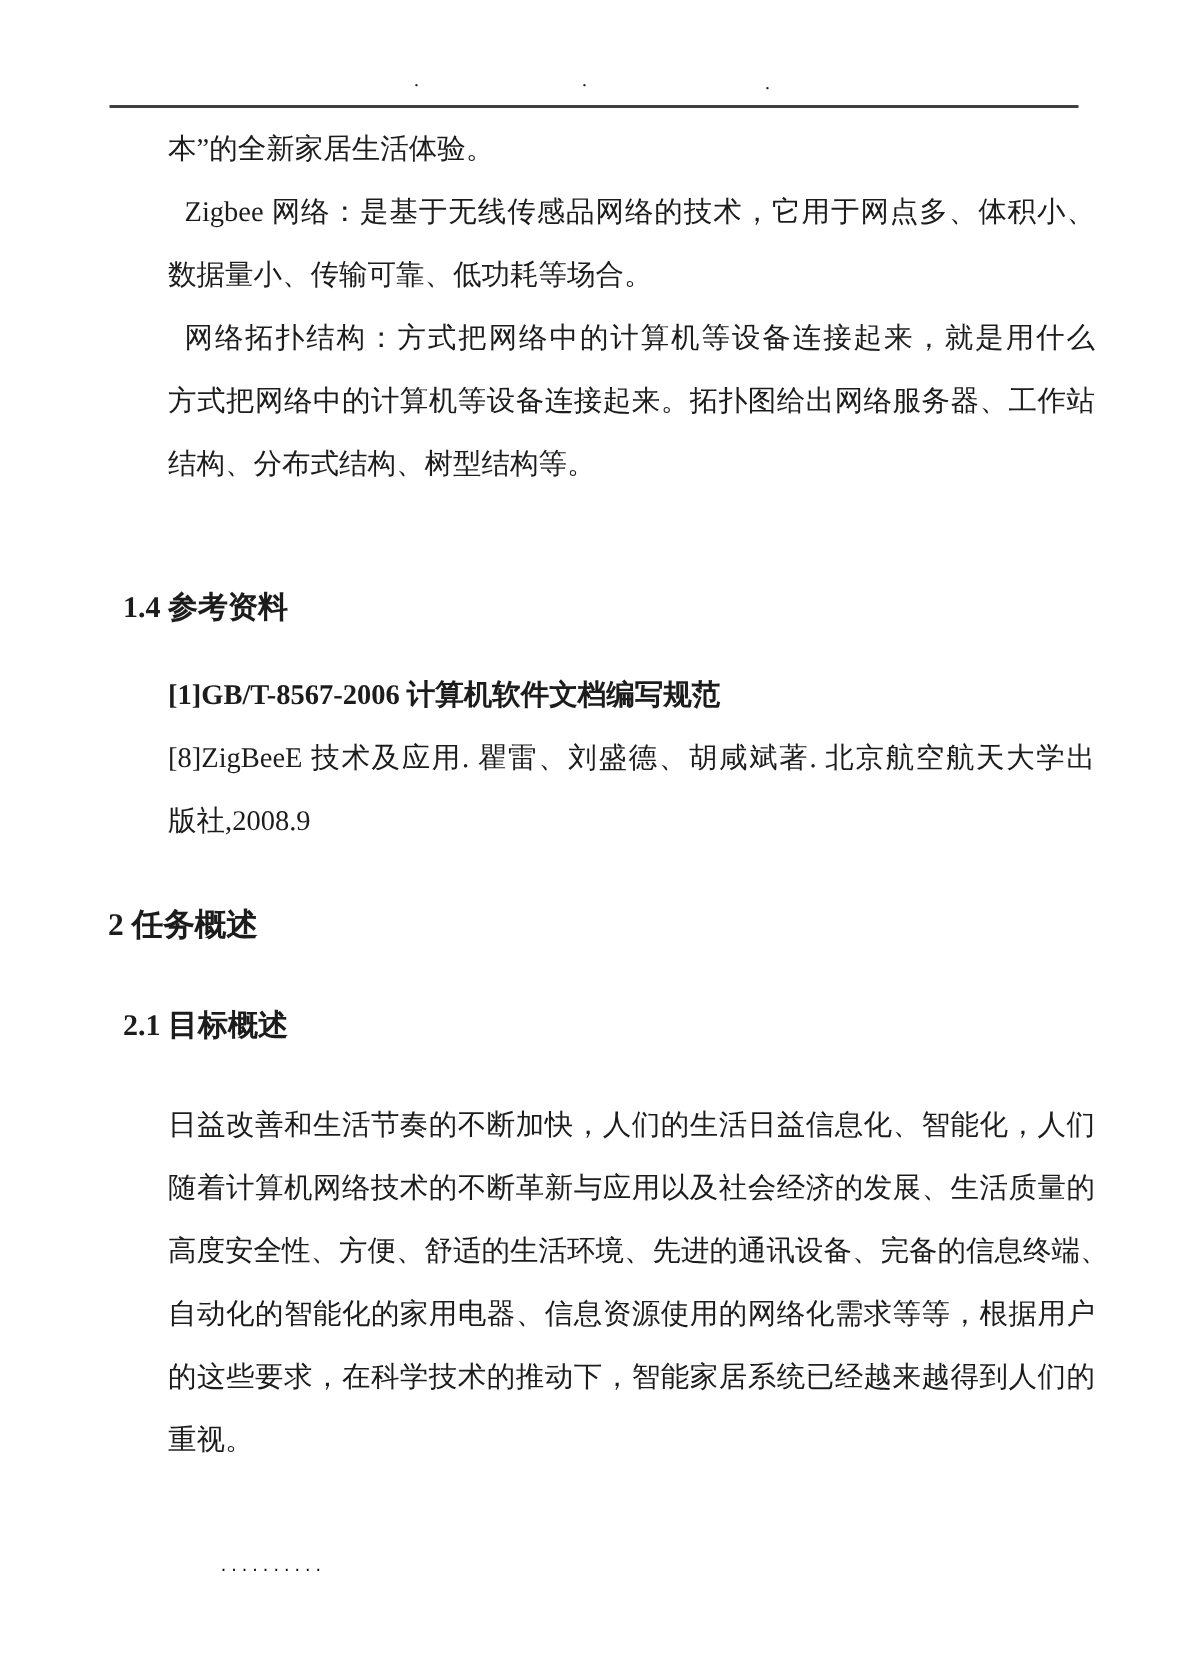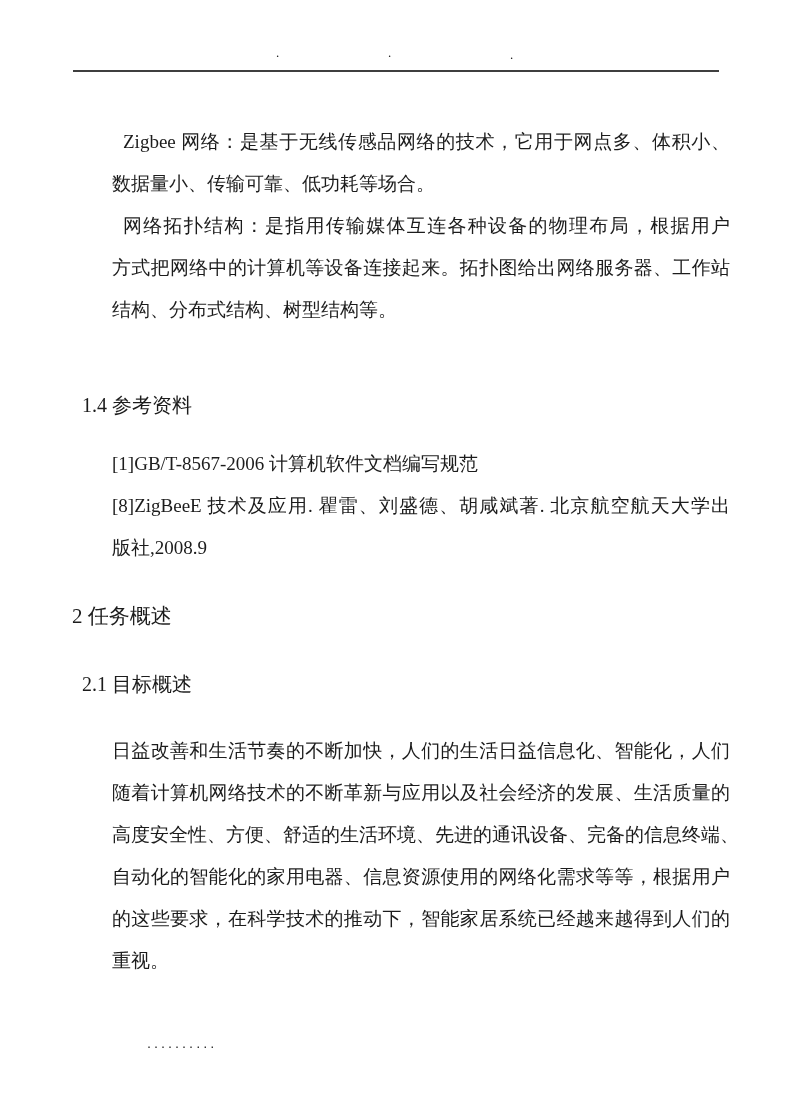--- a/index.html
+++ b/index.html
@@ -24,56 +24,59 @@
     height:42px; line-height:42px;
     font-size:19px;
     white-space:nowrap;
     text-align:justify;
     text-align-last:justify;
   }
   .para .line:last-child { text-align-last:left; }
   .para.indent .line:first-child { text-indent:11px; }
   .heading {
     position:absolute; height:42px; line-height:42px;
-    font-weight:normal; font-size:20px; white-space:nowrap;
+    font-weight:bold; font-size:20px; white-space:nowrap;
   }
   .heading.lvl1 { font-size:21px; }
   .footer-dots {
     position:absolute; left:146px; top:1038px;
     font-size:10px; line-height:14px; letter-spacing:1px;
     color:#111111;
     font-family:"DejaVu Sans Mono","Liberation Mono",monospace;
   }
 </style>
 </head>
 <body>
 
 <div class="page">
 
   <span class="speck" style="left:276px; top:46px;">.</span>
   <span class="speck" style="left:388px; top:46px;">.</span>
   <span class="speck" style="left:510px; top:48px;">.</span>
 
   <div class="rule"></div>
 
+  <div class="para" style="top:79px;">
+      <div class="line">本”的全新家居生活体验。</div>
+    </div>
 
   <div class="para indent" style="top:121px;">
       <div class="line">Zigbee 网络：是基于无线传感品网络的技术，它用于网点多、体积小、</div>
       <div class="line">数据量小、传输可靠、低功耗等场合。</div>
     </div>
 
   <div class="para indent" style="top:205px;">
-      <div class="line">网络拓扑结构：是指用传输媒体互连各种设备的物理布局，根据用户</div>
+      <div class="line">网络拓扑结构：方式把网络中的计算机等设备连接起来，就是用什么</div>
       <div class="line">方式把网络中的计算机等设备连接起来。拓扑图给出网络服务器、工作站</div>
       <div class="line">结构、分布式结构、树型结构等。</div>
     </div>
 
   <div class="heading" style="left:82px; top:384px;">1.4 参考资料</div>
 
-  <div class="para" style="top:443px;">
+  <div class="para" style="top:443px;font-weight:bold;">
       <div class="line">[1]GB/T-8567-2006 计算机软件文档编写规范</div>
     </div>
 
   <div class="para" style="top:485px;">
       <div class="line">[8]ZigBeeE 技术及应用. 瞿雷、刘盛德、胡咸斌著. 北京航空航天大学出</div>
       <div class="line">版社,2008.9</div>
     </div>
 
   <div class="heading lvl1" style="left:72px; top:595px;">2 任务概述</div>
 

